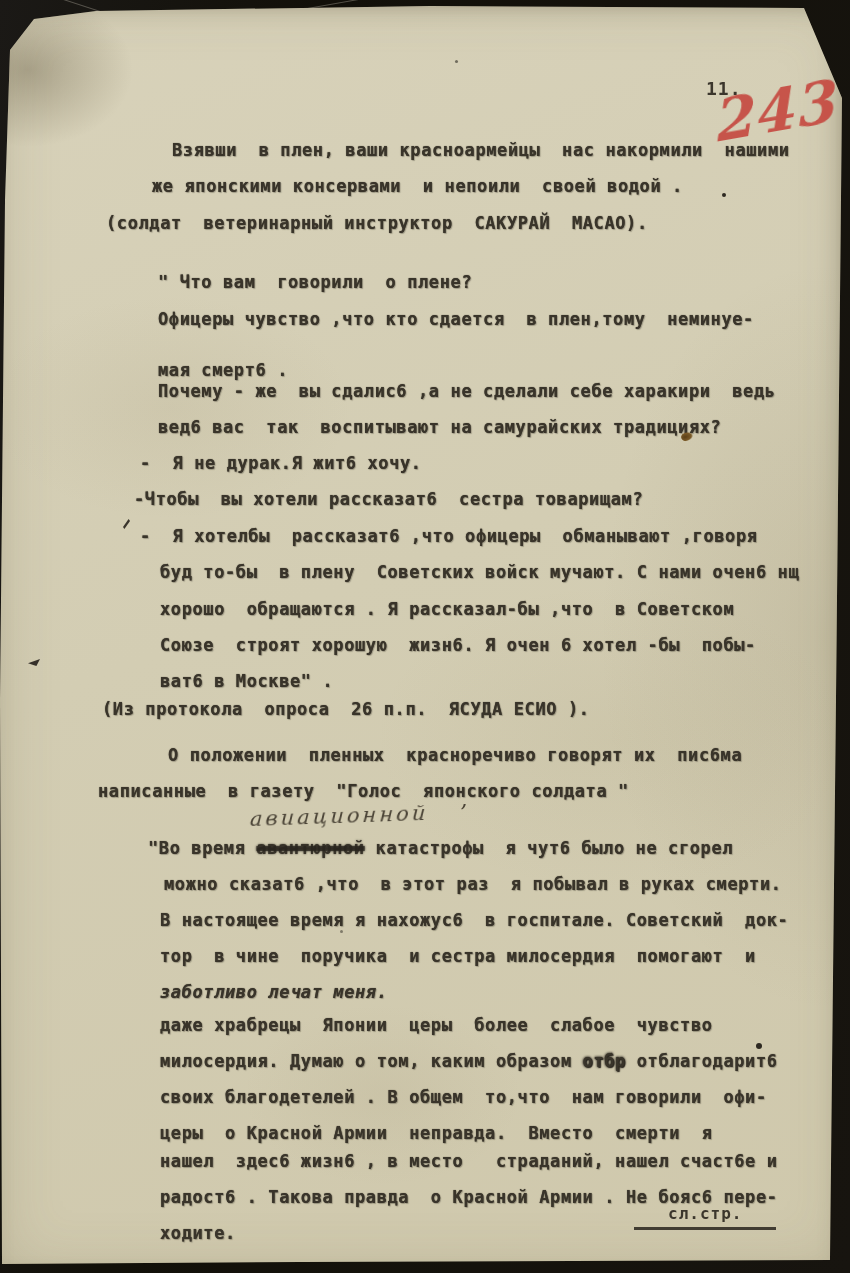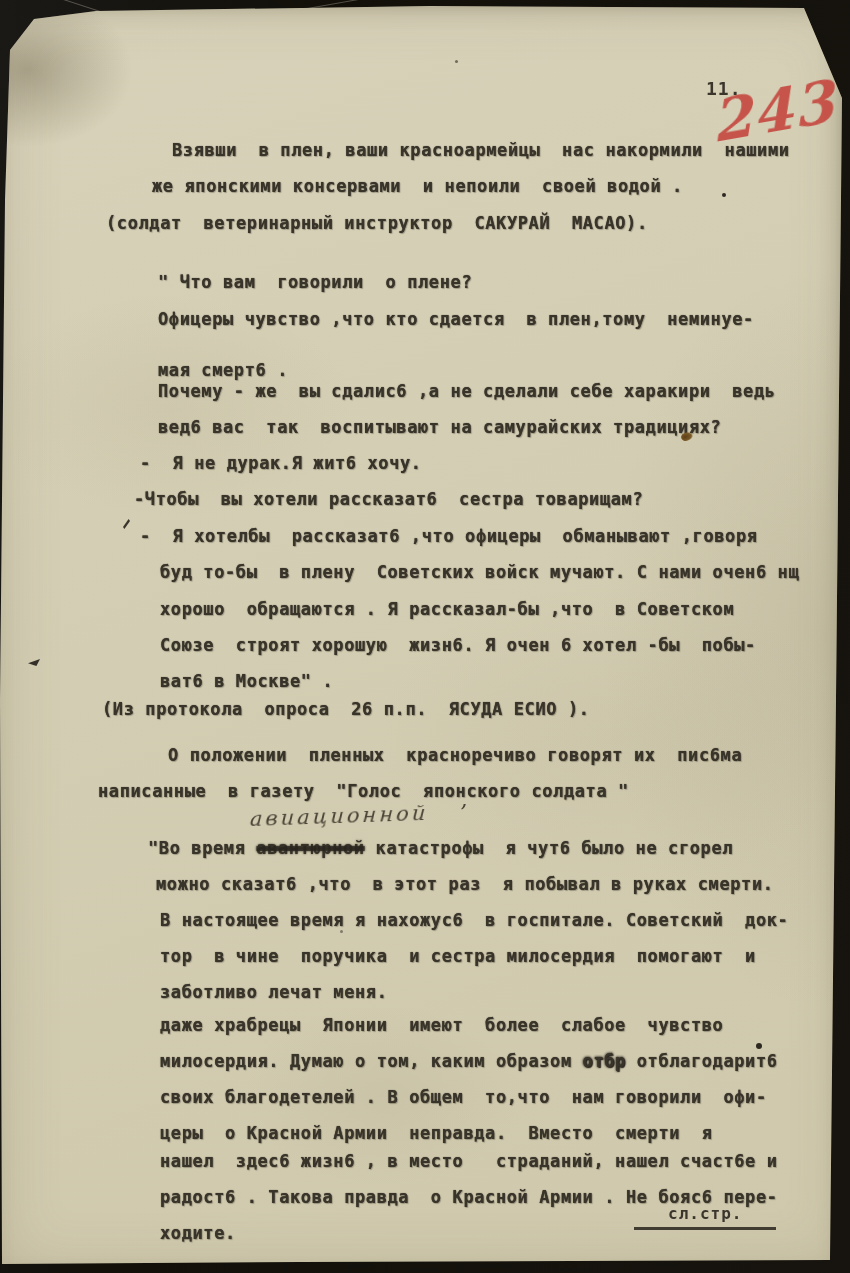--- a/index.html
+++ b/index.html
@@ -126,25 +126,25 @@
     <div class="line" style="top:699px;left:102px;">(Из протокола  опроса  26 п.п.  ЯСУДА ЕСИО ).</div>
 
     <div class="line" style="top:745px;left:168px;">О положении  пленных  красноречиво говорят их  пис6ма</div>
     <div class="line" style="top:781px;left:98px;">написанные  в газету  "Голос  японского солдата "</div>
 
     <div class="handwriting">авиационной</div>
     <div class="hand-mark">’</div>
 
     <div class="line" style="top:838px;left:148px;"><span>"Во время </span><span class="struck">авантюрной</span><span> катастрофы  я чут6 было не сгорел</span></div>
 
-    <div class="line" style="top:874px;left:156px;">можно сказат6 ,что  в этот раз  я побывал в руках смерти.</div>
+    <div class="line" style="top:874px;left:164px;">можно сказат6 ,что  в этот раз  я побывал в руках смерти.</div>
     <div class="line" style="top:910px;left:160px;">В настоящее время я нахожус6  в госпитале. Советский  док-</div>
     <div class="line" style="top:946px;left:160px;">тор  в чине  поручика  и сестра милосердия  помогают  и</div>
-    <div class="line" style="top:982px;left:160px;">заботливо лечат меня.</div>
-    <div class="line" style="top:1015px;left:160px;">даже храбрецы  Японии  имеют  более  слабое  чувство</div>
+    <div class="line" style="top:982px;left:160px;font-style:italic;">заботливо лечат меня.</div>
+    <div class="line" style="top:1015px;left:160px;">даже храбрецы  Японии  церы  более  слабое  чувство</div>
 
     <div class="line" style="top:1051px;left:160px;"><span>милосердия. Думаю о том, каким образом </span><span class="blot">отбр</span><span> отблагодарит6</span></div>
 
     <div class="line" style="top:1087px;left:160px;">своих благодетелей . В общем  то,что  нам говорили  офи-</div>
     <div class="line" style="top:1123px;left:160px;">церы  о Красной Армии  неправда.  Вместо  смерти  я</div>
     <div class="line" style="top:1151px;left:160px;">нашел  здес6 жизн6 , в место   страданий, нашел счаст6е и</div>
     <div class="line" style="top:1187px;left:160px;">радост6 . Такова правда  о Красной Армии . Не бояс6 пере-</div>
     <div class="line" style="top:1223px;left:160px;">ходите.</div>
 
     <div class="footer">сл.стр.</div>

